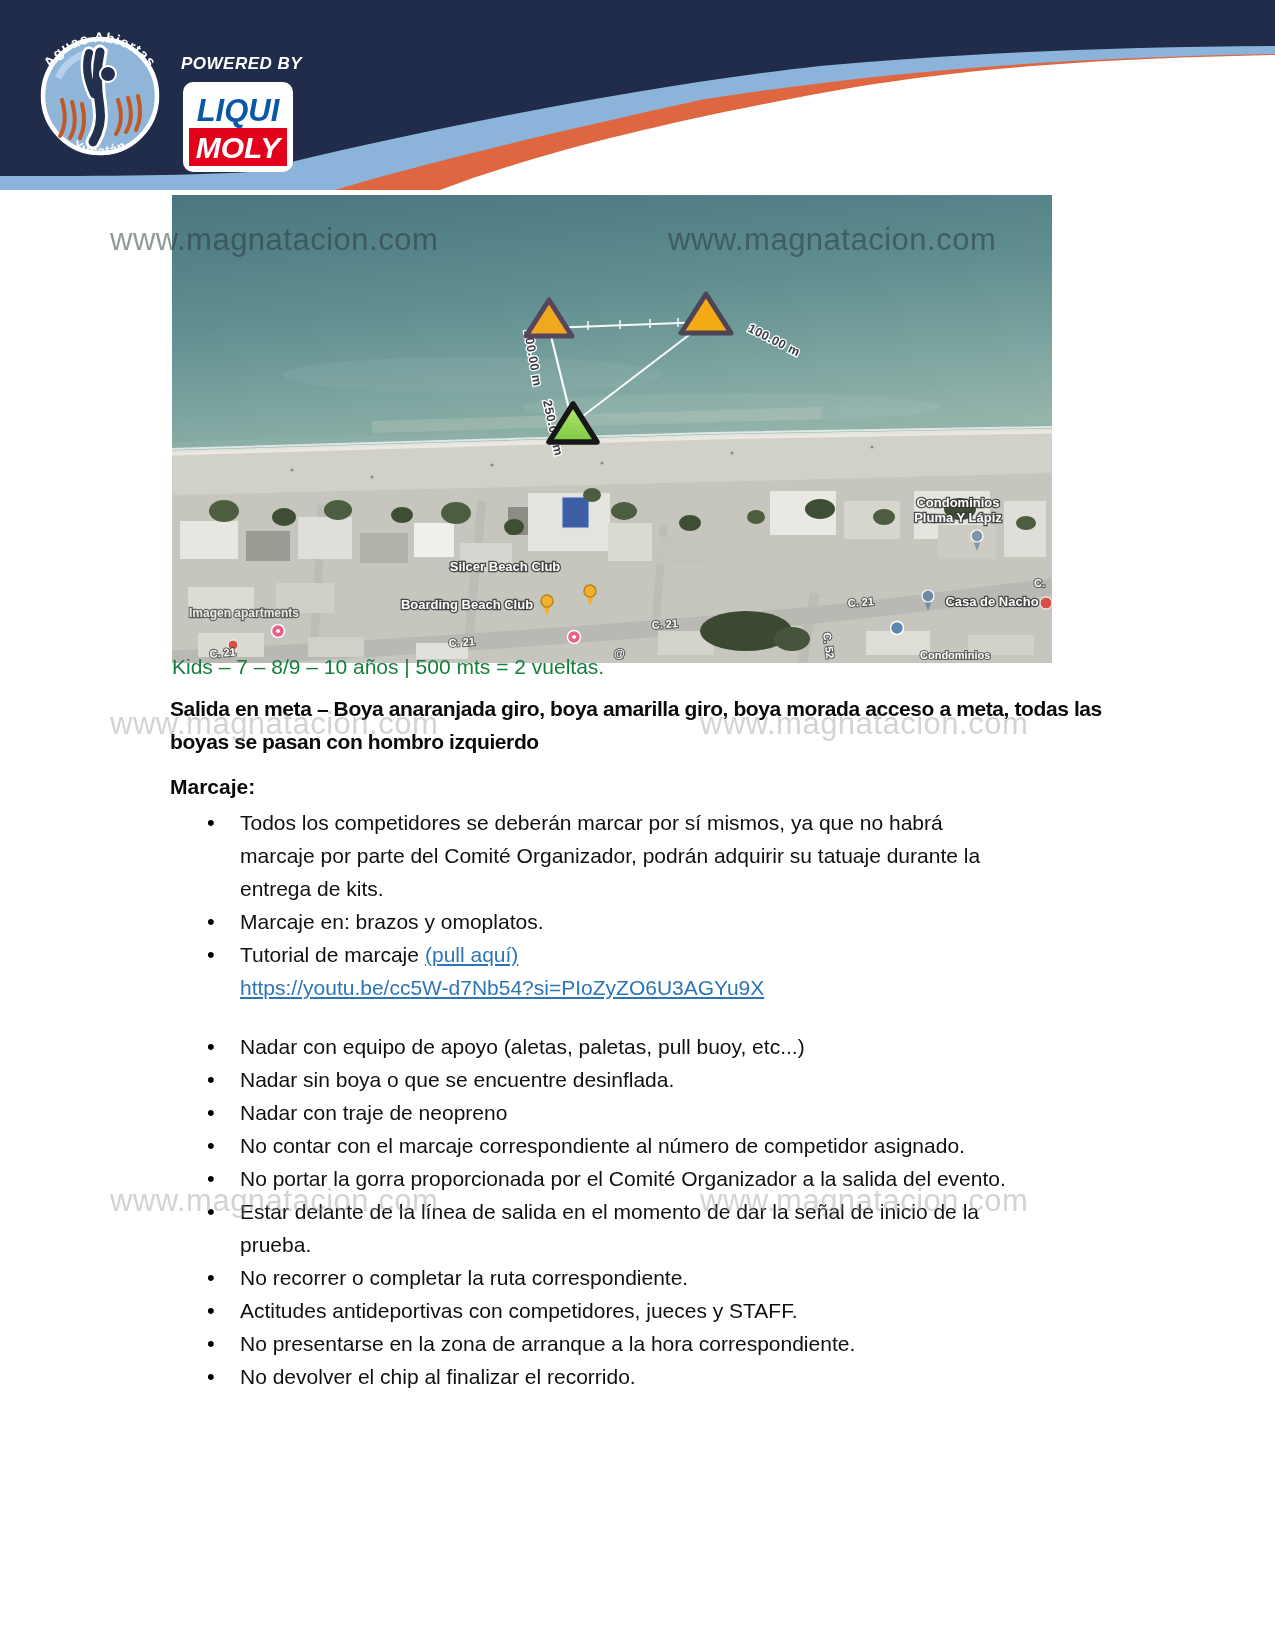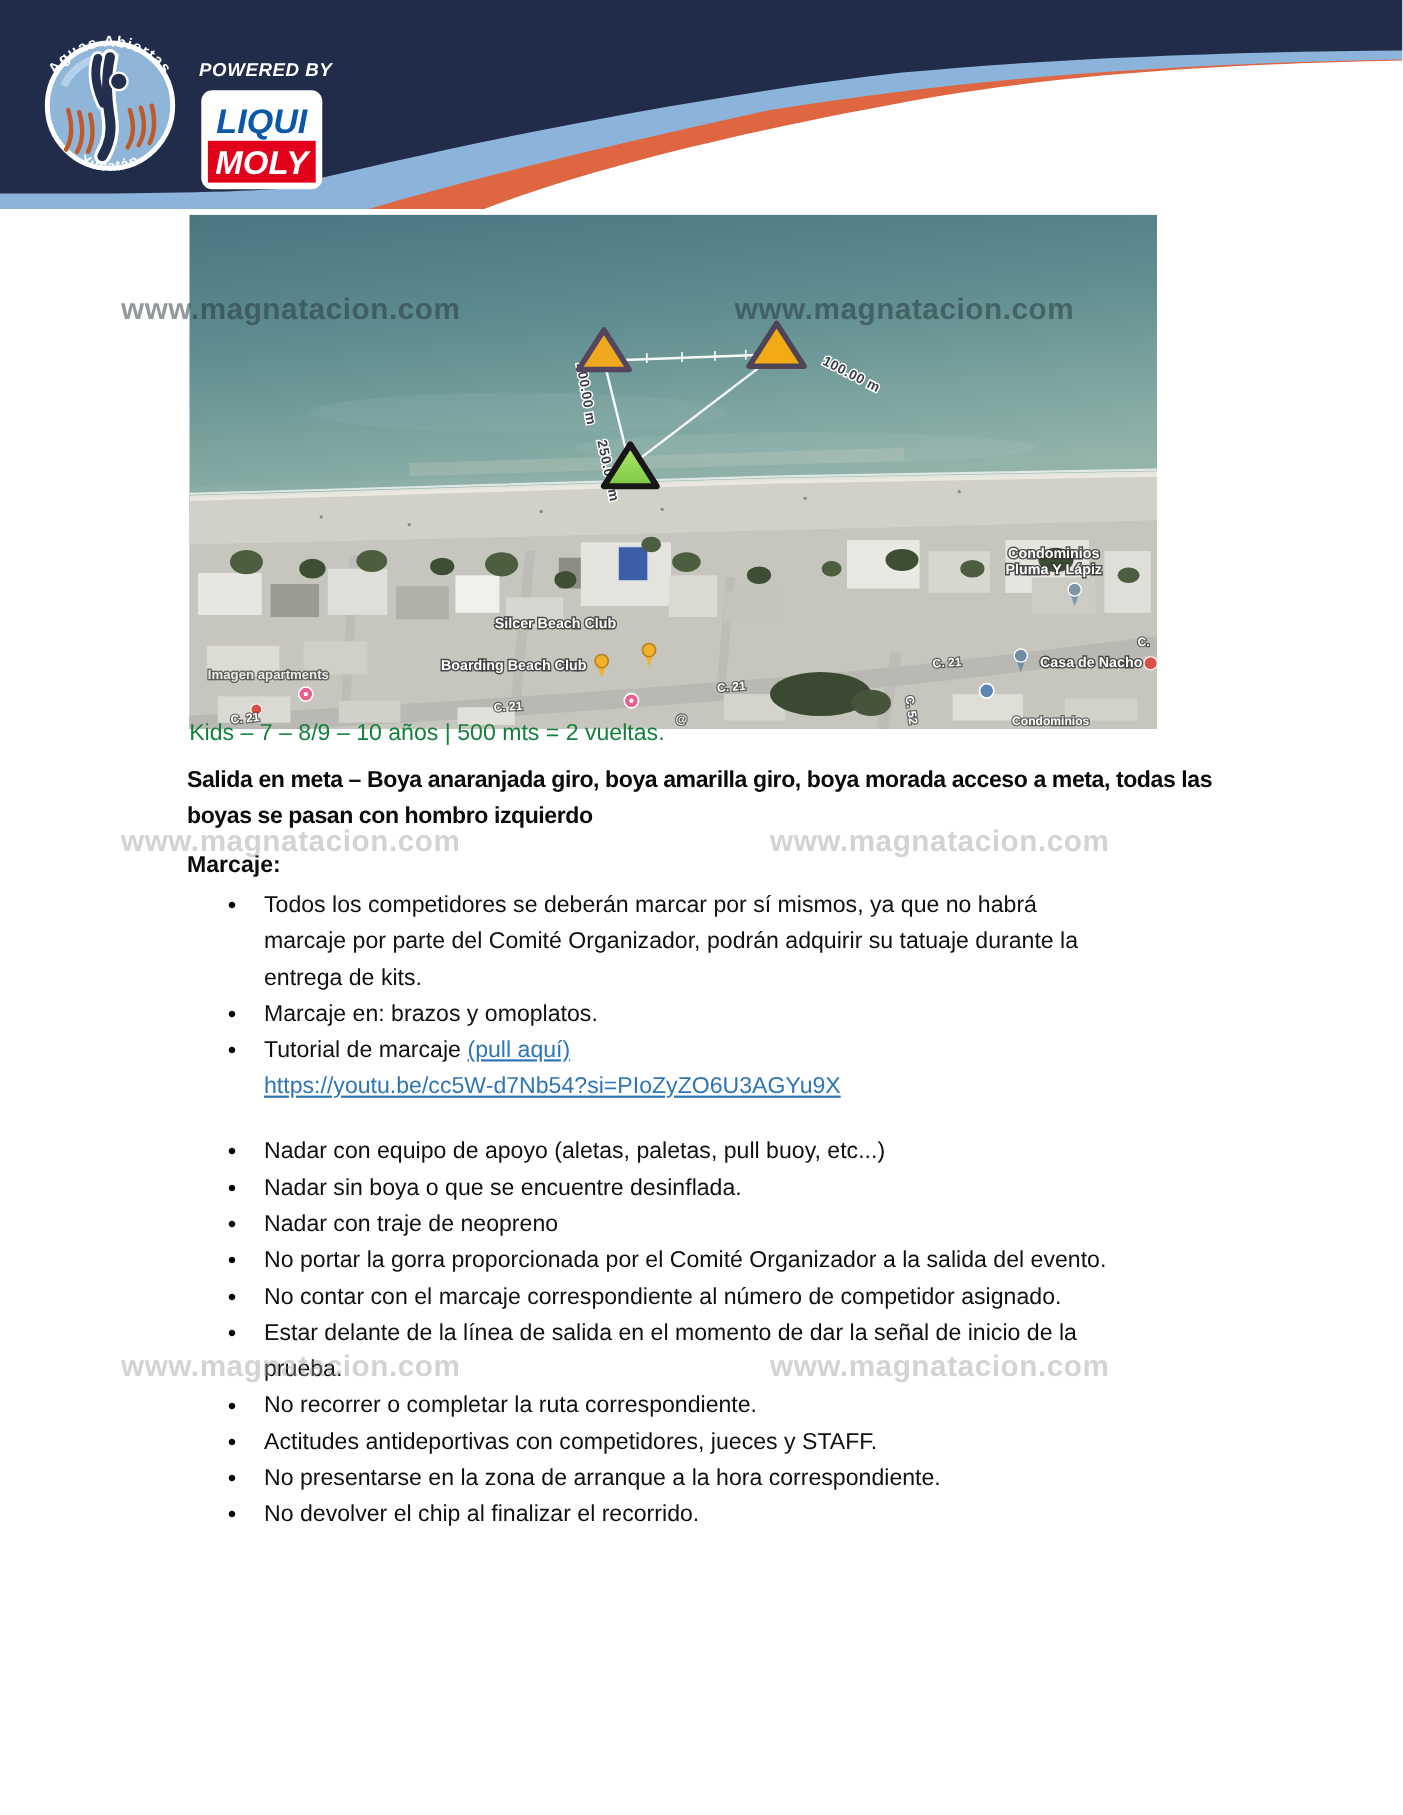--- a/index.html
+++ b/index.html
@@ -10,21 +10,21 @@
   
   .map{position:absolute;left:172px;top:195px;width:880px;height:468px;overflow:hidden;}
   .map svg{display:block;}
   .m-label{fill:#ffffff;font-size:13px;font-weight:700;stroke:rgba(50,50,50,.85);stroke-width:2.6px;paint-order:stroke;font-family:"Liberation Sans",sans-serif;}
   .m-label2{fill:#e9e9e6;font-size:12px;font-weight:700;stroke:rgba(70,70,70,.8);stroke-width:2.4px;paint-order:stroke;font-family:"Liberation Sans",sans-serif;}
   .m-street{fill:#ffffff;font-size:11px;font-weight:700;stroke:rgba(70,70,70,.8);stroke-width:2.2px;paint-order:stroke;font-family:"Liberation Sans",sans-serif;}
   .m-measure{fill:#3d3d47;font-size:12.5px;font-weight:700;stroke:#ffffff;stroke-width:2.6px;paint-order:stroke;letter-spacing:.5px;font-family:"Liberation Sans",sans-serif;}
   .course-line{stroke:#ffffff;stroke-width:2.2;opacity:.95;}
   .tick{stroke:#ffffff;stroke-width:1.6;opacity:.9;}
   
-  .wm{position:absolute;font-weight:700;font-size:27px;letter-spacing:.5px;white-space:nowrap;z-index:5;margin-top:44px;}
+  .wm{position:absolute;font-weight:400;font-size:31px;letter-spacing:.5px;white-space:nowrap;z-index:5;}
   .wm-dark{color:rgba(35,52,56,.5);}
   .wm-light{color:rgba(150,150,150,.42);}
   
   .caption{position:absolute;left:172px;top:650px;width:880px;
            font-size:21px;line-height:33px;font-weight:400;color:#15803d;}
   .intro{position:absolute;left:170px;top:692px;width:970px;font-size:21px;line-height:33px;
          font-weight:700;letter-spacing:-0.4px;color:#0a0a0a;}
   .heading{position:absolute;left:170px;font-size:21px;line-height:33px;font-weight:700;color:#0a0a0a;}
   .h-marcaje{top:770px;}
   .h-motivos{top:992px;}
@@ -277,22 +277,22 @@
       </li>
     </ul>
   </div>
 
 
   <div class="list l-motivos">
     <ul>
       <li>Nadar con equipo de apoyo (aletas, paletas, pull buoy, etc...)</li>
       <li>Nadar sin boya o que se encuentre desinflada.</li>
       <li>Nadar con traje de neopreno</li>
+      <li>No contar con el marcaje correspondiente al número de competidor asignado.</li>
       <li>No portar la gorra proporcionada por el Comité Organizador a la salida del evento.</li>
-      <li>No contar con el marcaje correspondiente al número de competidor asignado.</li>
       <li>Estar delante de la línea de salida en el momento de dar la señal de inicio de la prueba.</li>
       <li>No recorrer o completar la ruta correspondiente.</li>
       <li>Actitudes antideportivas con competidores, jueces y STAFF.</li>
       <li>No presentarse en la zona de arranque a la hora correspondiente.</li>
       <li>No devolver el chip al finalizar el recorrido.</li>
     </ul>
   </div>
 
 </div>
 

